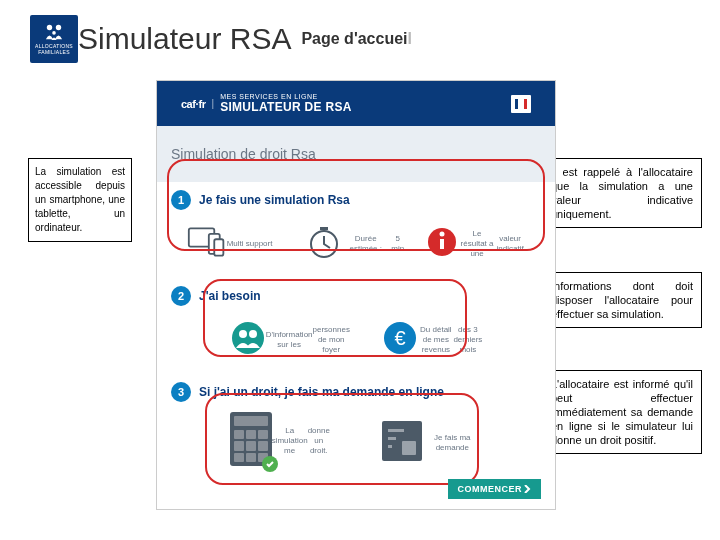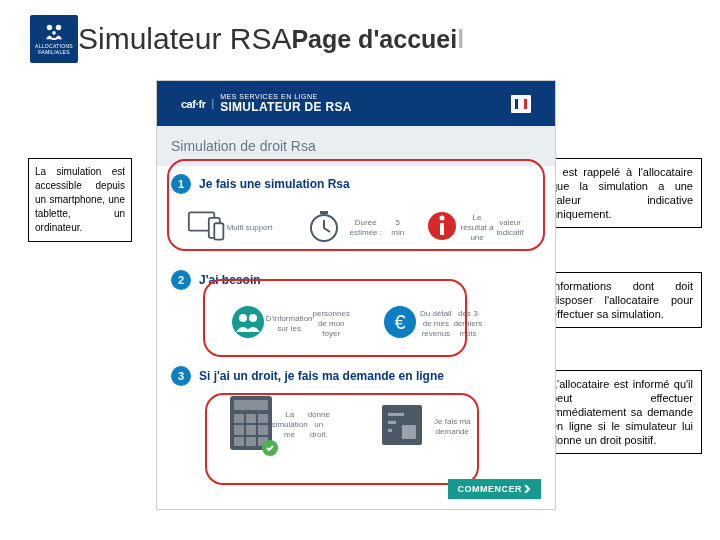--- a/index.html
+++ b/index.html
@@ -31,23 +31,24 @@
   }
   .logo-badge svg { display:block; margin-bottom:2px; }
   .logo-badge .tiny { font-size: 5px; line-height:6px; color:#fff; letter-spacing:.3px; text-align:center; }
   .title {
     font-size: 30px;
     font-weight: 400;
     color: #333;
     white-space: nowrap;
   }
   .subtitle {
-    font-size: 25px;
+    font-size: 16px;
     font-weight: 700;
     color: #333;
+    margin-left: 10px;
     white-space: nowrap;
   }
   .subtitle .accent { color: #b9b9b9; }
 
   .left-note {
     position: absolute;
     left: 28px; top: 158px;
     width: 104px;
     border: 1px solid #000;
     padding: 6px 6px;
@@ -107,21 +108,21 @@
   .screen .topbar .sep { margin:0 6px; opacity:.6; }
   .screen .topbar .sub1 { font-size:7px; letter-spacing:.5px; }
   .screen .topbar .sub2 { font-size:12px; font-weight:700; letter-spacing:.3px; }
   .screen .topbar .minilogo {
     margin-left:auto;
     width:20px; height:18px; background:#fff; border-radius:1px;
     display:flex; align-items:center; justify-content:center;
   }
 
   .screen .hero {
-    height: 40px;
+    height: 56px;
     background: #e9eef3;
     color: #6b7785;
     font-size: 14px;
     display:flex; align-items:center;
     padding-left: 14px;
   }
 
   .screen .section {
     padding: 8px 14px 4px 14px;
   }

